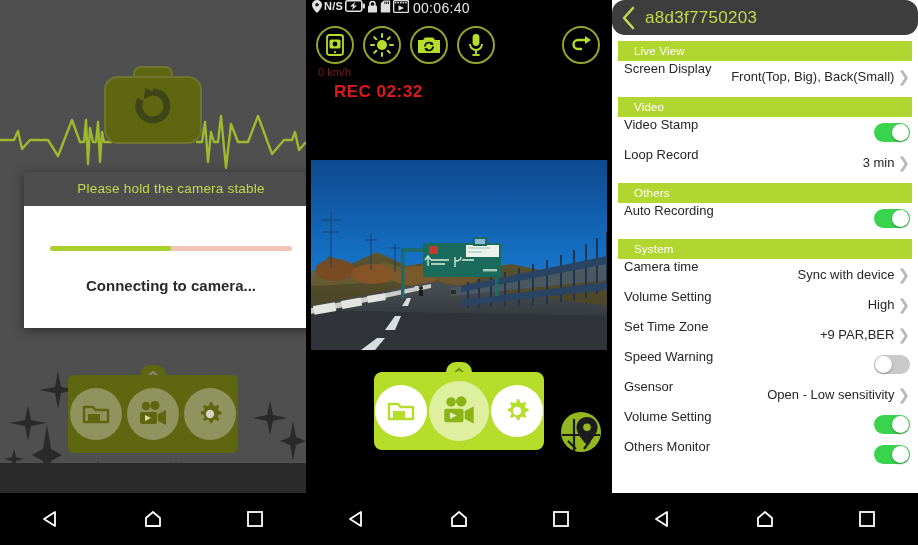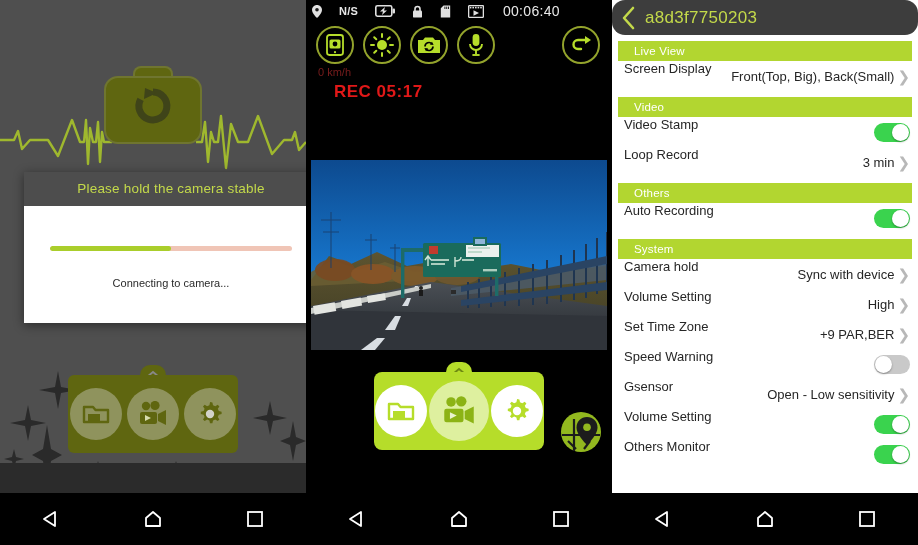--- a/index.html
+++ b/index.html
@@ -27,36 +27,36 @@
               background:#5f6610; border:2px solid #6f7530; border-bottom:none; }
   .cam-lens { position:absolute; left:50%; top:44px; transform:translate(-50%,-50%); width:40px; height:40px; }
 
   .dialog { position:absolute; left:24px; top:172px; width:294px; background:#fff;
             box-shadow:0 2px 10px rgba(0,0,0,.45); }
   .dialog-title { background:#4d4d4d; color:#c3d94a; font-size:13.5px; text-align:center;
                   padding:9px 6px 10px; letter-spacing:.2px; }
   .dialog-body { background:#fff; padding:40px 26px 34px; }
   .progress { position:relative; height:5px; border-radius:3px; background:#f0c5b6; overflow:hidden; }
   .progress-fill { position:absolute; left:0; top:0; height:100%; background:#aace2b; border-radius:3px; }
-  .dialog-msg { margin-top:26px; text-align:center; font-size:11px; color:#2a2a2a; }
+  .dialog-msg { margin-top:26px; text-align:center; font-size:15px; color:#2a2a2a;font-weight:bold; }
 
   .p1-toolbar { position:absolute; left:68px; bottom:92px; width:170px; height:78px;
                 background:#5f6610; border-radius:6px; display:flex; align-items:center;
                 justify-content:space-around; }
   .p1-toolbar .tbtn { width:52px; height:52px; border-radius:50%; background:rgba(210,210,200,.42);
                       display:flex; align-items:center; justify-content:center; }
   .p1-handle { position:absolute; left:50%; bottom:166px; transform:translateX(-50%);
                width:26px; height:14px; background:#5f6610; border-radius:10px 10px 0 0;
                display:flex; align-items:flex-end; justify-content:center; }
   .stars { position:absolute; left:0; bottom:52px; width:306px; height:130px; }
 
   
   .p2 { background:#000; }
   .statusbar { position:absolute; left:0; top:0; width:306px; height:22px;
-               display:flex; align-items:center; gap:17px; padding-left:6px; color:#d9d9d9; }
+               display:flex; align-items:flex-start; gap:2px; padding-left:6px; color:#d9d9d9; }
   .sb-text { font-size:11px; color:#e6e6e6; font-weight:bold; letter-spacing:.2px; }
   .sb-time { font-size:14px; color:#e8e8e8; margin-left:2px; letter-spacing:.3px; }
 
   .p2-tools { position:absolute; left:10px; top:26px; display:flex; gap:9px; }
   .circ { width:38px; height:38px; border-radius:50%; border:2px solid #93a32c;
           display:flex; align-items:center; justify-content:center; background:#000; }
   .back-circ { position:absolute; right:12px; top:26px; width:38px; height:38px; border-radius:50%;
                border:2px solid #93a32c; display:flex; align-items:center; justify-content:center; }
 
   .speed { position:absolute; left:12px; top:66px; font-size:11px; color:#7a1d1d; }
@@ -282,21 +282,21 @@
     </div>
 
     <div class="back-circ">
       <svg width="22" height="20" viewBox="0 0 22 20">
         <path d="M18 5 H8 a4.5 4.5 0 0 0 0 9 h3" fill="none" stroke="#b6dd2a" stroke-width="2.4" stroke-linecap="round"></path>
         <polygon points="15,1 21,5 15,9" fill="#b6dd2a"></polygon>
       </svg>
     </div>
 
     <div class="speed">0 km/h</div>
-    <div class="rec">REC 05:17</div>
+    <div class="rec">REC 02:32</div>
 
     <div class="video">
       <div class="videoInner">
         <svg width="296" height="190" viewBox="0 0 296 190" preserveAspectRatio="none">
           <defs>
             <linearGradient id="sky" x1="0" y1="0" x2="0" y2="1">
               <stop offset="0%" stop-color="#0d4a8f"></stop>
                 <stop offset="55%" stop-color="#1673c8"></stop>
               <stop offset="100%" stop-color="#2f97dd"></stop>
             </linearGradient>
@@ -493,21 +493,21 @@
         <div class="row">
           <span class="row-label">Auto Recording</span>
           <span class="row-right">
             <span class="toggle on">
               <span class="knob"></span>
             </span>
           </span>
         </div>
         <div class="sec-head">System</div>
         <div class="row">
-          <span class="row-label">Camera hold</span>
+          <span class="row-label">Camera time</span>
           <span class="row-right">
             <span class="row-value">Sync with device</span>
             <span class="chev">❯</span>
           </span>
         </div>
         <div class="row">
           <span class="row-label">Volume Setting</span>
           <span class="row-right">
             <span class="row-value">High</span>
             <span class="chev">❯</span>

